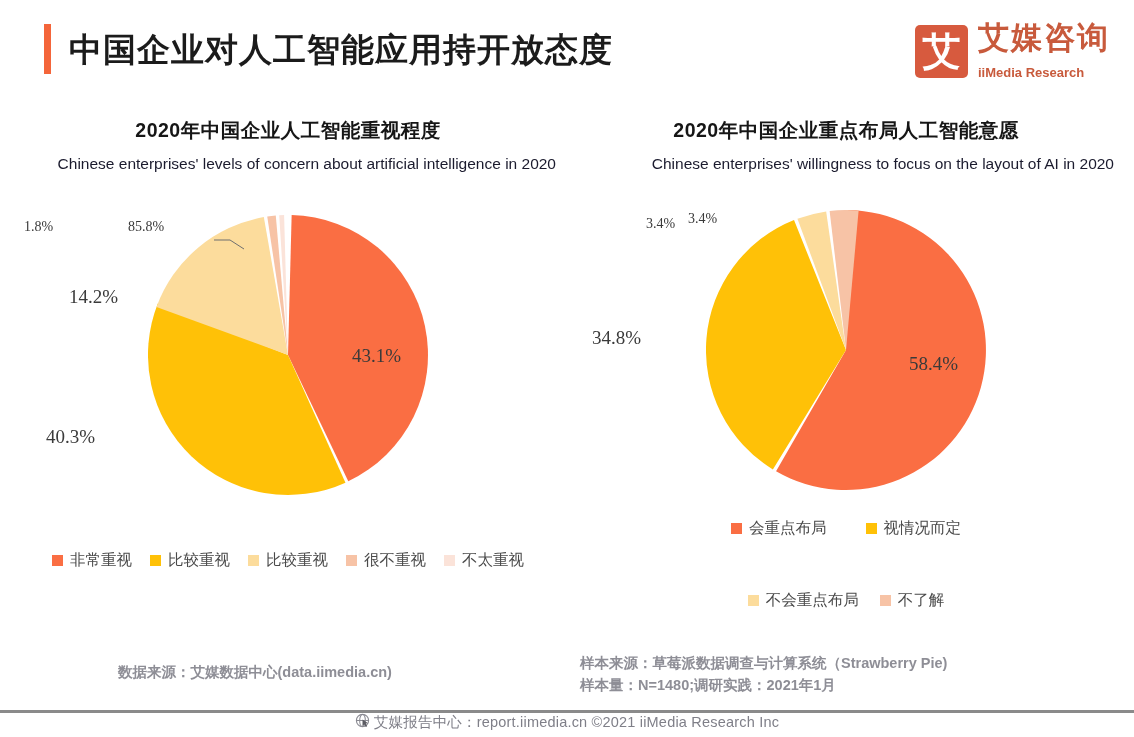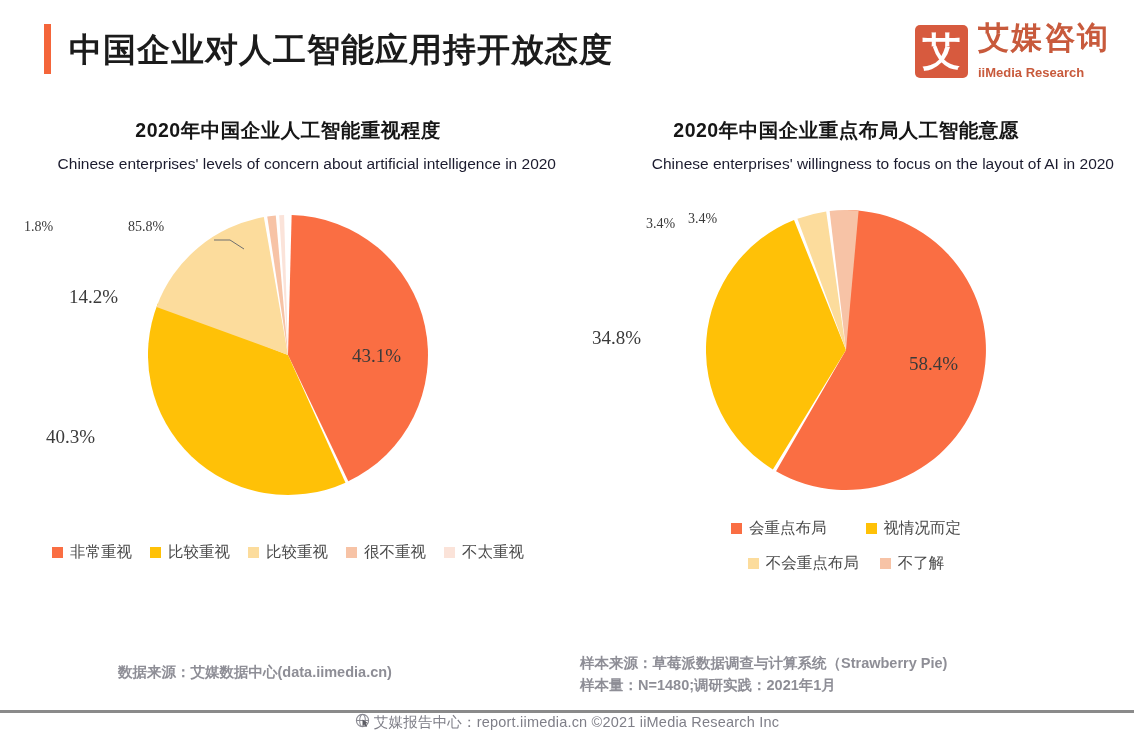--- a/index.html
+++ b/index.html
@@ -49,21 +49,21 @@
   .pie-area { position: relative; width: 100%; }
   .pie-svg { display: block; margin: 0 auto; }
   .slice-label {
     position: absolute; font-size: 14px; color: #3a3a3a;
     font-family: "Liberation Serif", "DejaVu Serif", serif;
     white-space: nowrap;
   }
   .slice-label.big { font-size: 19px; }
 
   
-  .legend { display: flex; flex-wrap: wrap; justify-content: center; }
+  .legend { display: flex; flex-wrap: wrap; justify-content: center; gap: 37px; }
   .legend-row { display: flex; justify-content: center; width: 100%; }
   .legend-item { display: flex; align-items: center; margin: 0 9px; white-space: nowrap; }
   .swatch { width: 11px; height: 11px; margin-right: 7px; flex: 0 0 auto; }
   .legend-label { font-size: 15.5px; color: #4a4a4a; }
 
   
   .source {
     position: absolute; font-size: 14.5px; color: #8e8e96; line-height: 1.55;
     font-weight: 700;
   }
@@ -123,21 +123,21 @@
         <path d="M 96 39 L 82 30 L 66 30" stroke="#6f6f6f" stroke-width="1" fill="none"></path>
       </svg>
 
       <div class="slice-label big" style="left:344px; top:135px;">43.1%</div>
       <div class="slice-label big" style="left:38px;  top:216px;">40.3%</div>
       <div class="slice-label big" style="left:61px;  top:76px;">14.2%</div>
       <div class="slice-label" style="left:16px;  top:9px;">1.8%</div>
       <div class="slice-label" style="left:120px; top:9px;">85.8%</div>
     </div>
 
-    <div class="legend" style="margin-top:32px;">
+    <div class="legend" style="margin-top:40px;">
       <div class="legend-row">
         <div class="legend-item">
           <span class="swatch" style="background:#FA6E43"></span>
           <span class="legend-label">非常重视</span>
         </div>
         <div class="legend-item">
           <span class="swatch" style="background:#FFC107"></span>
           <span class="legend-label">比较重视</span>
         </div>
         <div class="legend-item">

